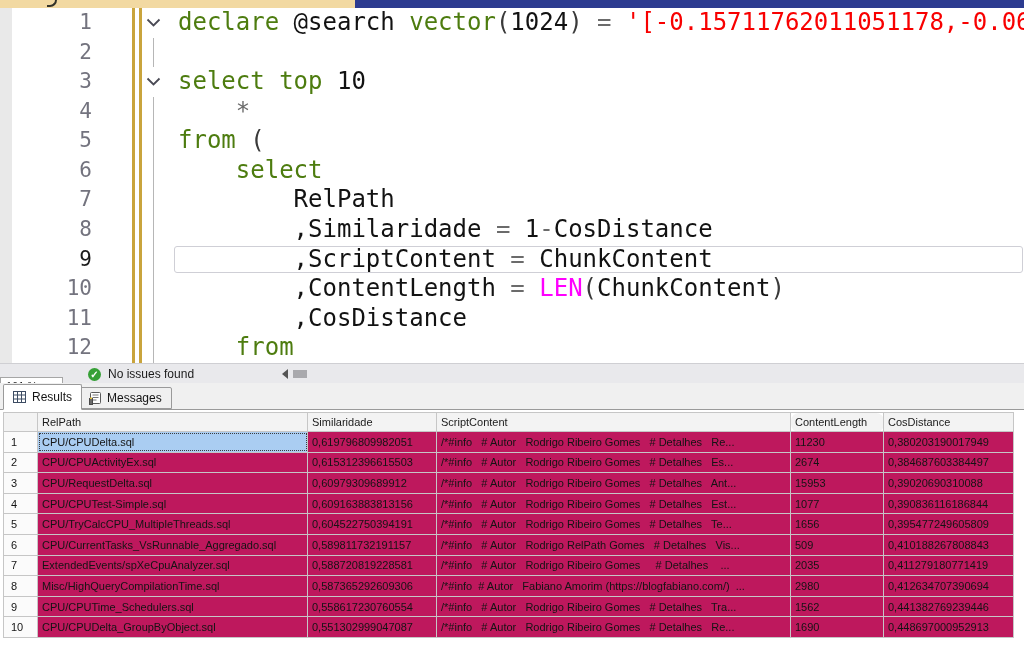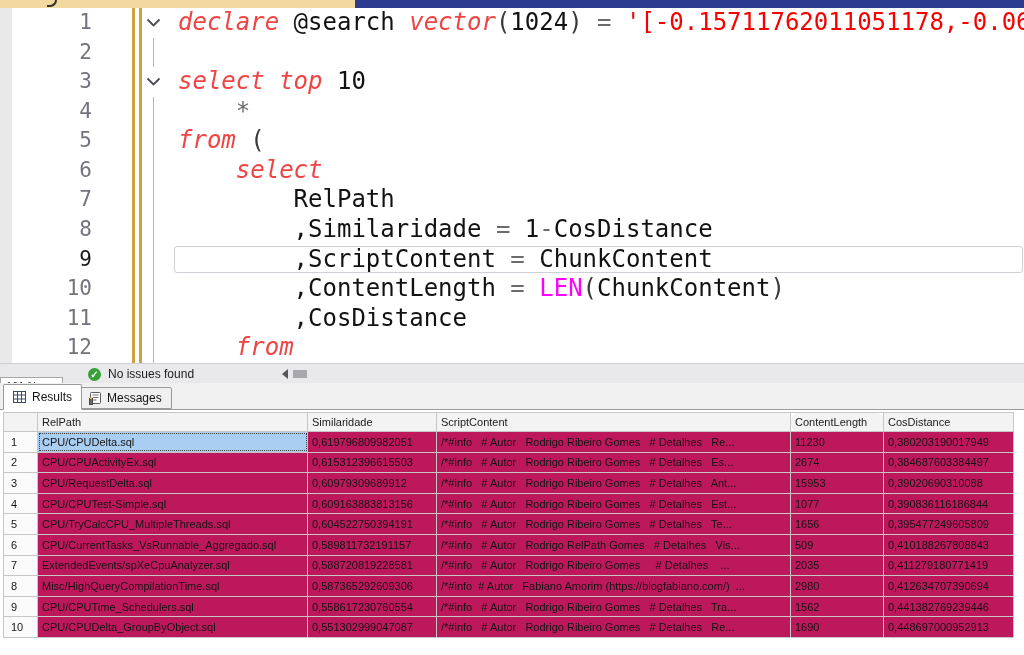--- a/index.html
+++ b/index.html
@@ -24,21 +24,21 @@
     font-family:"DejaVu Sans Mono", monospace; font-size:21px; line-height:29.58px; color:#73737e; }
   .code-line.current .ln { color:#1b1b1b; }
   .code-line .fold { flex:none; width:86px; height:100%; position:relative;
     display:flex; align-items:center; padding-left:54px; }
   .code-line .fold.guide::after { content:''; position:absolute; left:61px; top:0; bottom:0;
     width:1px; background:#b6b6b6; }
   .code-line pre.code { font-family:"DejaVu Sans Mono", monospace; font-size:24px;
     line-height:29.58px; white-space:pre; color:#111; }
   .code-line.current::after { content:''; position:absolute; left:174px; right:1px; top:1px; bottom:1px;
     border:1px solid #cfcfd6; border-radius:3px; pointer-events:none; }
-  .tk-kw  { color:#ef4444;font-style:italic; }
+  .tk-kw  { color:#4d7c0f; }
   .tk-id  { color:#121212; }
   .tk-num { color:#121212;margin-top:32px; }
   .tk-op  { color:#6b6b6b; }
   .tk-pa  { color:#3a3a3a; }
   .tk-str { color:#f80000; }
   .tk-fn  { color:#ff00ff; }
 
   
   #status-bar { position:absolute; left:0; top:363px; width:1024px; height:20px;
     background:#e9e9ec; border-top:1px solid #cfcfd3; }

